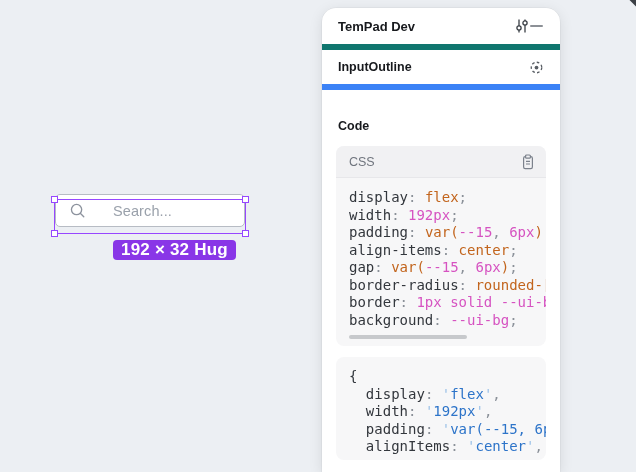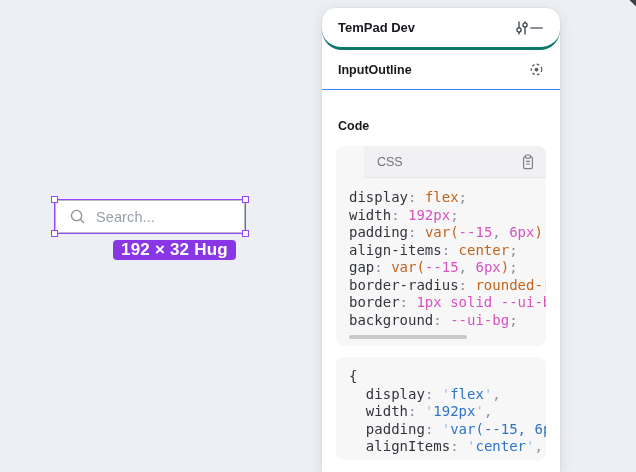--- a/index.html
+++ b/index.html
@@ -3,23 +3,23 @@
 <meta charset="utf-8">
 <style>
   * { margin:0; padding:0; box-sizing:border-box; }
   html,body { width:636px; height:472px; overflow:hidden; }
   body { font-family:"Liberation Sans", sans-serif; background:#eceff3; position:relative; }
 
   .stage { position:absolute; inset:0; background:#eceff3; }
 
   
   .search-input{
-    position:absolute; left:55px; top:200px; width:190px; height:33px;
+    position:absolute; left:55px; top:194px; width:190px; height:33px;
     background:#ffffff; border:1px solid #b7bcc4; border-radius:5px;
-    display:flex; align-items:center; padding:0 10px 0 13px; gap:9px;
+    display:flex; align-items:center; padding:0 10px 0 13px; gap:26px;
   }
   .search-input .ph{ font-size:14.5px; color:#9aa1ab; letter-spacing:.1px; }
   .sel-outline{
     position:absolute; left:54px; top:199px; width:192px; height:35px;
     border:1.5px solid #9747ff; pointer-events:none;
   }
   .handle{
     position:absolute; width:7px; height:7px; background:#ffffff;
     border:1.2px solid #9747ff; pointer-events:auto;
   }
@@ -32,39 +32,39 @@
   }
 
   
   .panel{
     position:absolute; left:322px; top:8px; width:238px; height:464px;
     background:#ffffff; border-radius:14px 14px 0 0; overflow:hidden;
     box-shadow:0 0 0 .5px rgba(0,0,0,.06), 0 3px 14px rgba(0,0,0,.10);
   }
   .panel-header{
     height:42px; display:flex; align-items:center; padding:0 17px 0 16px;
-    border-bottom:3px solid #0f766e; border-radius:20px;
+    border-bottom:6px solid #0f766e; 
   }
   .panel-title{ font-size:13px; font-weight:bold; color:#17191d; flex:1; }
   .icon-btn{ background:none; border:none; cursor:pointer; display:flex; align-items:center; justify-content:center; padding:0; }
   .minus-bar{ width:13px; height:2px; background:#8c9096; border-radius:1px; display:block; }
 
   .panel-row{
     height:40px; display:flex; align-items:center; padding:0 16px;
-    border-bottom:1px solid #3b82f6;
+    border-bottom:6px solid #3b82f6;
   }
   .row-label{ font-size:12.5px; font-weight:bold; color:#17191d; flex:1; }
 
   .panel-body{ padding:17px 14px 0; }
   .section-label{ font-size:12.5px; font-weight:bold; color:#17191d; margin:12px 0 13px 2px; }
 
   .code-block{ background:#f7f7f8; border-radius:8px; margin-bottom:11px; overflow:hidden; }
   .code-block-header{
     height:32px; background:#f1f1f3; display:flex; align-items:center;
-    padding:0 11px 0 13px; border-bottom:1px solid #e7e7ea;margin-left:28px;
+    padding:0 11px 0 13px; border-bottom:1px solid #e7e7ea;
   }
   .code-block-label{ font-size:12.5px; color:#70757e; flex:1; }
   .code-body{
     padding:11px 0 4px 13px; font-family:"DejaVu Sans Mono", monospace;
     font-size:14px; line-height:17.5px; white-space:pre; overflow:hidden;
   }
   .tk-p{ color:#33373d; } .tk-o{ color:#8a9098; }
   .tk-kw{ color:#c2641c; } .tk-num{ color:#d653c1; }
   .tk-str{ color:#2d74c9; } .tk-q{ color:#9cc1e7; }
 

